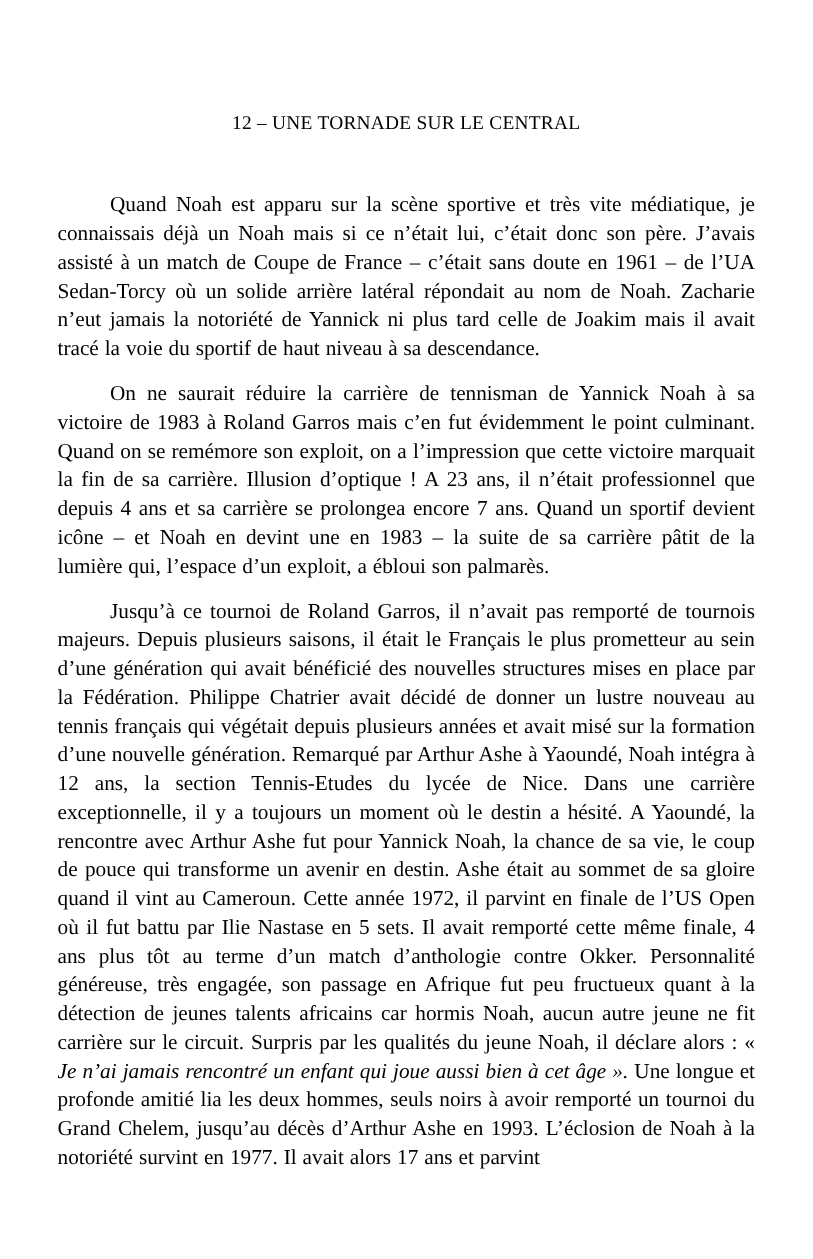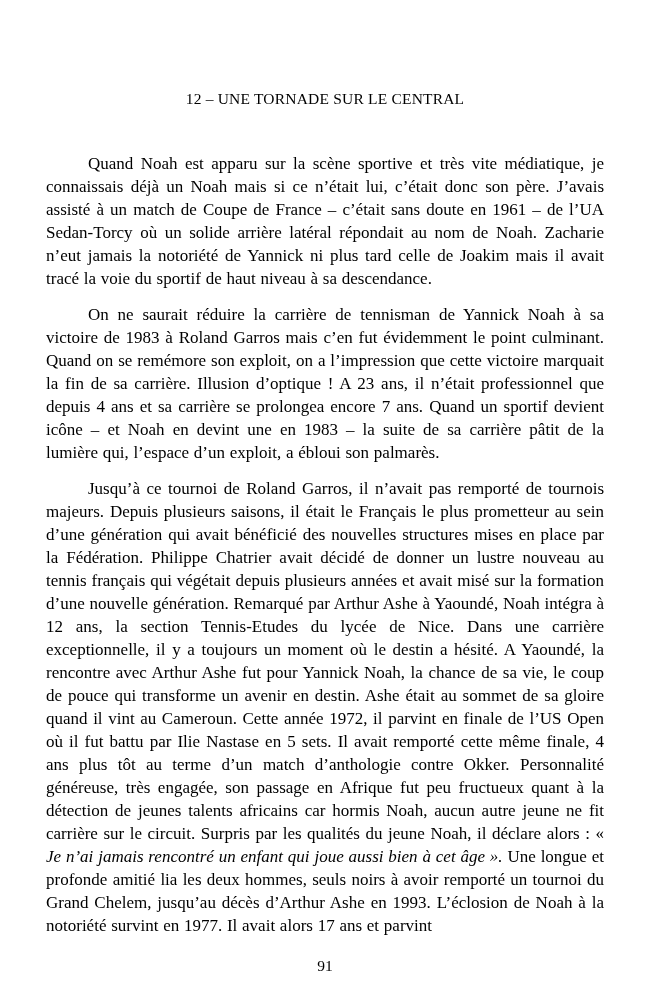--- a/index.html
+++ b/index.html
@@ -55,15 +55,14 @@
 <div class="page">
 
   <h1 class="title">12 – UNE TORNADE SUR LE CENTRAL</h1>
 
   <p class="para">Quand Noah est apparu sur la scène sportive et très vite médiatique, je connaissais déjà un Noah mais si ce n’était lui, c’était donc son père. J’avais assisté à un match de Coupe de France – c’était sans doute en 1961 – de l’UA Sedan-Torcy où un solide arrière latéral répondait au nom de Noah. Zacharie n’eut jamais la notoriété de Yannick ni plus tard celle de Joakim mais il avait tracé la voie du sportif de haut niveau à sa descendance.</p>
 
   <p class="para">On ne saurait réduire la carrière de tennisman de Yannick Noah à sa victoire de 1983 à Roland Garros mais c’en fut évidemment le point culminant. Quand on se remémore son exploit, on a l’impression que cette victoire marquait la fin de sa carrière. Illusion d’optique ! A 23 ans, il n’était professionnel que depuis 4 ans et sa carrière se prolongea encore 7 ans. Quand un sportif devient icône – et Noah en devint une en 1983 – la suite de sa carrière pâtit de la lumière qui, l’espace d’un exploit, a ébloui son palmarès.</p>
 
   <p class="para"><span>Jusqu’à ce tournoi de Roland Garros, il n’avait pas remporté de tournois majeurs. Depuis plusieurs saisons, il était le Français le plus prometteur au sein d’une génération qui avait bénéficié des nouvelles structures mises en place par la Fédération. Philippe Chatrier avait décidé de donner un lustre nouveau au tennis français qui végétait depuis plusieurs années et avait misé sur la formation d’une nouvelle génération. Remarqué par Arthur Ashe à Yaoundé, Noah intégra à 12 ans, la section Tennis-Etudes du lycée de Nice. Dans une carrière exceptionnelle, il y a toujours un moment où le destin a hésité. A Yaoundé, la rencontre avec Arthur Ashe fut pour Yannick Noah, la chance de sa vie, le coup de pouce qui transforme un avenir en destin. Ashe était au sommet de sa gloire quand il vint au Cameroun. Cette année 1972, il parvint en finale de l’US Open où il fut battu par Ilie Nastase en 5 sets. Il avait remporté cette même finale, 4 ans plus tôt au terme d’un match d’anthologie contre Okker. Personnalité généreuse, très engagée, son passage en Afrique fut peu fructueux quant à la détection de jeunes talents africains car hormis Noah, aucun autre jeune ne fit carrière sur le circuit. Surpris par les qualités du jeune Noah, il déclare alors : « </span><em>Je n’ai jamais rencontré un enfant qui joue aussi bien à cet âge ».</em><span> Une longue et profonde amitié lia les deux hommes, seuls noirs à avoir remporté un tournoi du Grand Chelem, jusqu’au décès d’Arthur Ashe en 1993. L’éclosion de Noah à la notoriété survint en 1977. Il avait alors 17 ans et parvint</span></p>
 
-  <div class="page-number">91</div>
 
 </div>
 
 </body></html>

